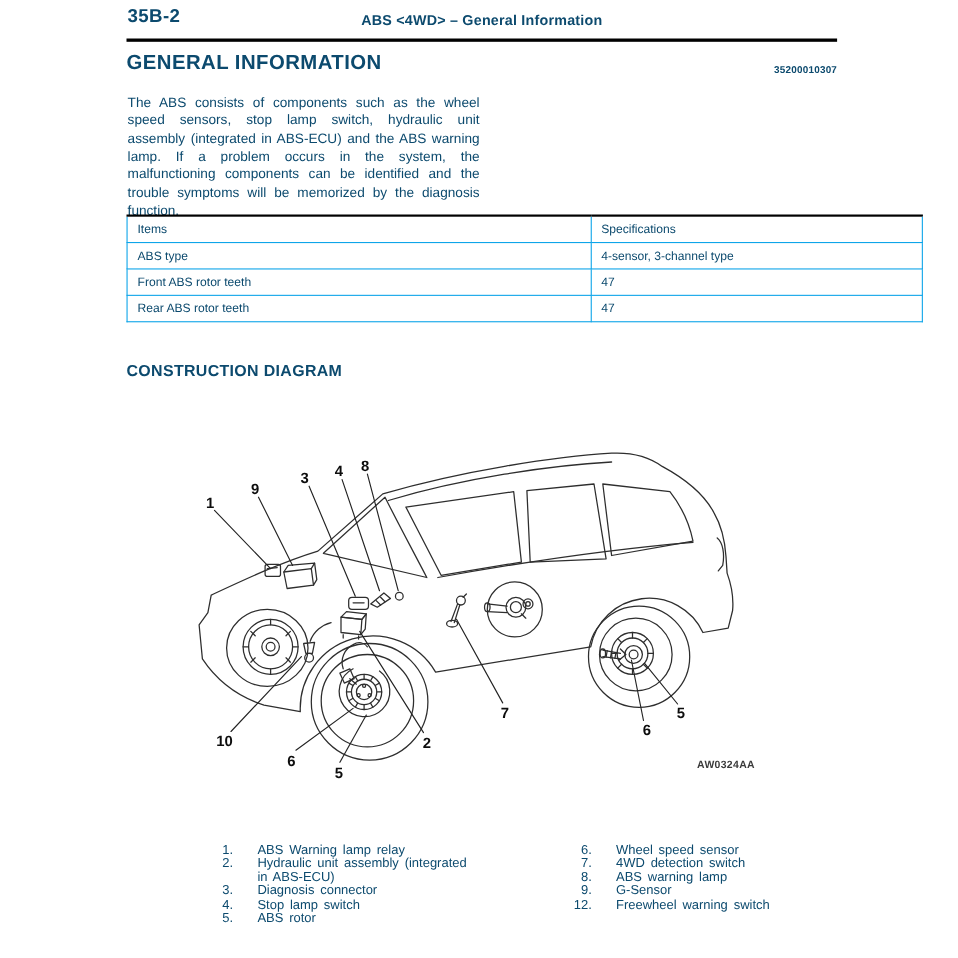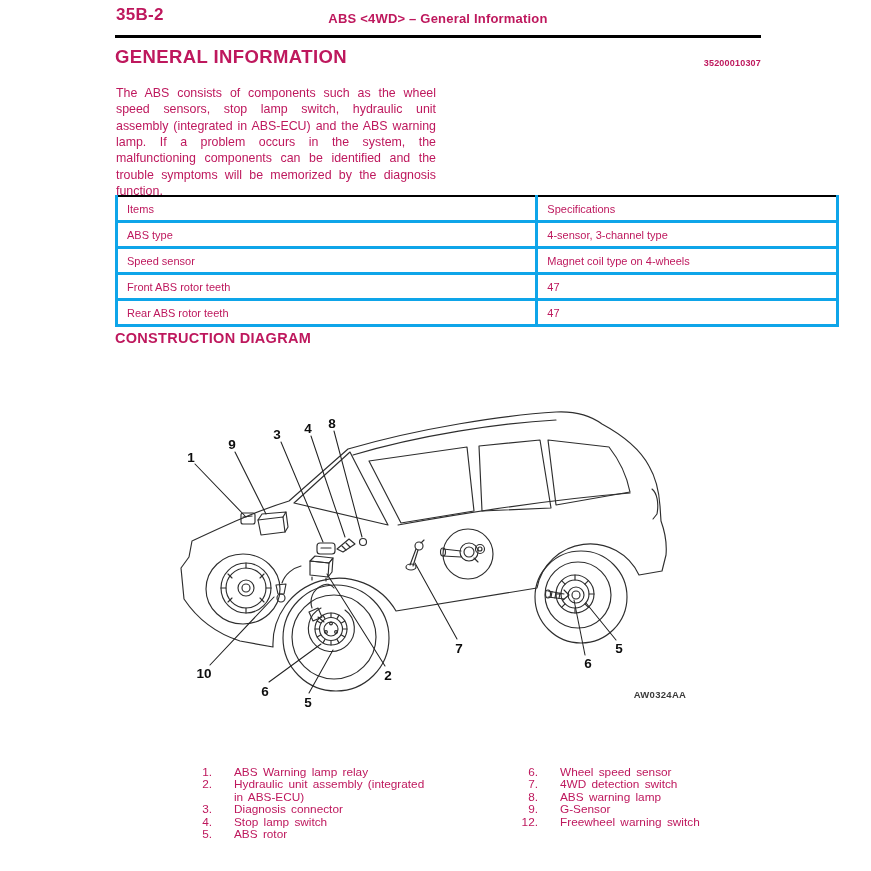--- a/index.html
+++ b/index.html
@@ -1,33 +1,33 @@
 <!DOCTYPE html>
 <html><head>
 <meta charset="utf-8">
 <style>
   html,body{margin:0;padding:0;background:#e9e9e9;}
   .page{
     position:relative;width:871px;height:871px;background:#ffffff;
-    font-family:"Liberation Sans", sans-serif;color:#be185d;overflow:hidden;
+    font-family:"Liberation Sans", sans-serif;color:#0c4a6e;overflow:hidden;
     margin:0 auto;
     text-decoration:underline;
   }
   .abs{position:absolute;}
   .page-number{left:116px;top:5px;font-size:17px;font-weight:bold;letter-spacing:.3px;}
   .doc-title{left:115px;top:11px;width:646px;text-align:center;font-size:13px;font-weight:bold;letter-spacing:.2px;}
   .header-rule{left:115px;top:35px;width:646px;height:2.5px;background:#000;}
   .section-title{left:115px;top:46px;font-size:18.5px;font-weight:bold;letter-spacing:.4px;}
   .doc-code{left:115px;top:58px;width:646px;text-align:right;font-size:9px;font-weight:bold;letter-spacing:.2px;}
   .intro-left{left:116px;top:85px;width:320px;}
   .intro-right{left:437px;top:85px;width:326px;}
   .body-text{font-size:12.4px;line-height:16.35px;text-align:justify;word-spacing:1px;}
   .spec-table{left:115px;top:195px;width:724px;border-collapse:collapse;font-size:11px;}
   .spec-table th,.spec-table td{
-    border:3px solid #0ea5e9;text-align:left;font-weight:normal;
+    border:1px solid #0ea5e9;text-align:left;font-weight:normal;
     padding:6px 9px 5px 9px;vertical-align:middle;
   }
   .spec-table{border-top:2.5px solid #000;}
   .spec-table th{border-top:2.5px solid #000;}
   .col-items{width:58.3%;}
   .construction-heading{left:115px;top:330px;font-size:14.5px;font-weight:bold;letter-spacing:.3px;}
   .diagram-svg{left:150px;top:403px;}
   .diagram-svg path,.diagram-svg circle,.diagram-svg ellipse,.diagram-svg rect,.diagram-svg line{
     fill:none;stroke:#2e2e2e;stroke-width:1.15;stroke-linecap:round;stroke-linejoin:round;
   }
@@ -66,24 +66,20 @@
         <th class="col-items">Items</th>
         <th>Specifications</th>
       </tr>
     </thead>
     <tbody>
       <tr>
         <td>ABS type</td>
         <td>4-sensor, 3-channel type</td>
       </tr>
       <tr>
-        <td>Speed sensor</td>
-        <td>Magnet coil type on 4-wheels</td>
-      </tr>
-      <tr>
         <td>Front ABS rotor teeth</td>
         <td>47</td>
       </tr>
       <tr>
         <td>Rear ABS rotor teeth</td>
         <td>47</td>
       </tr>
     </tbody>
   </table>
 

